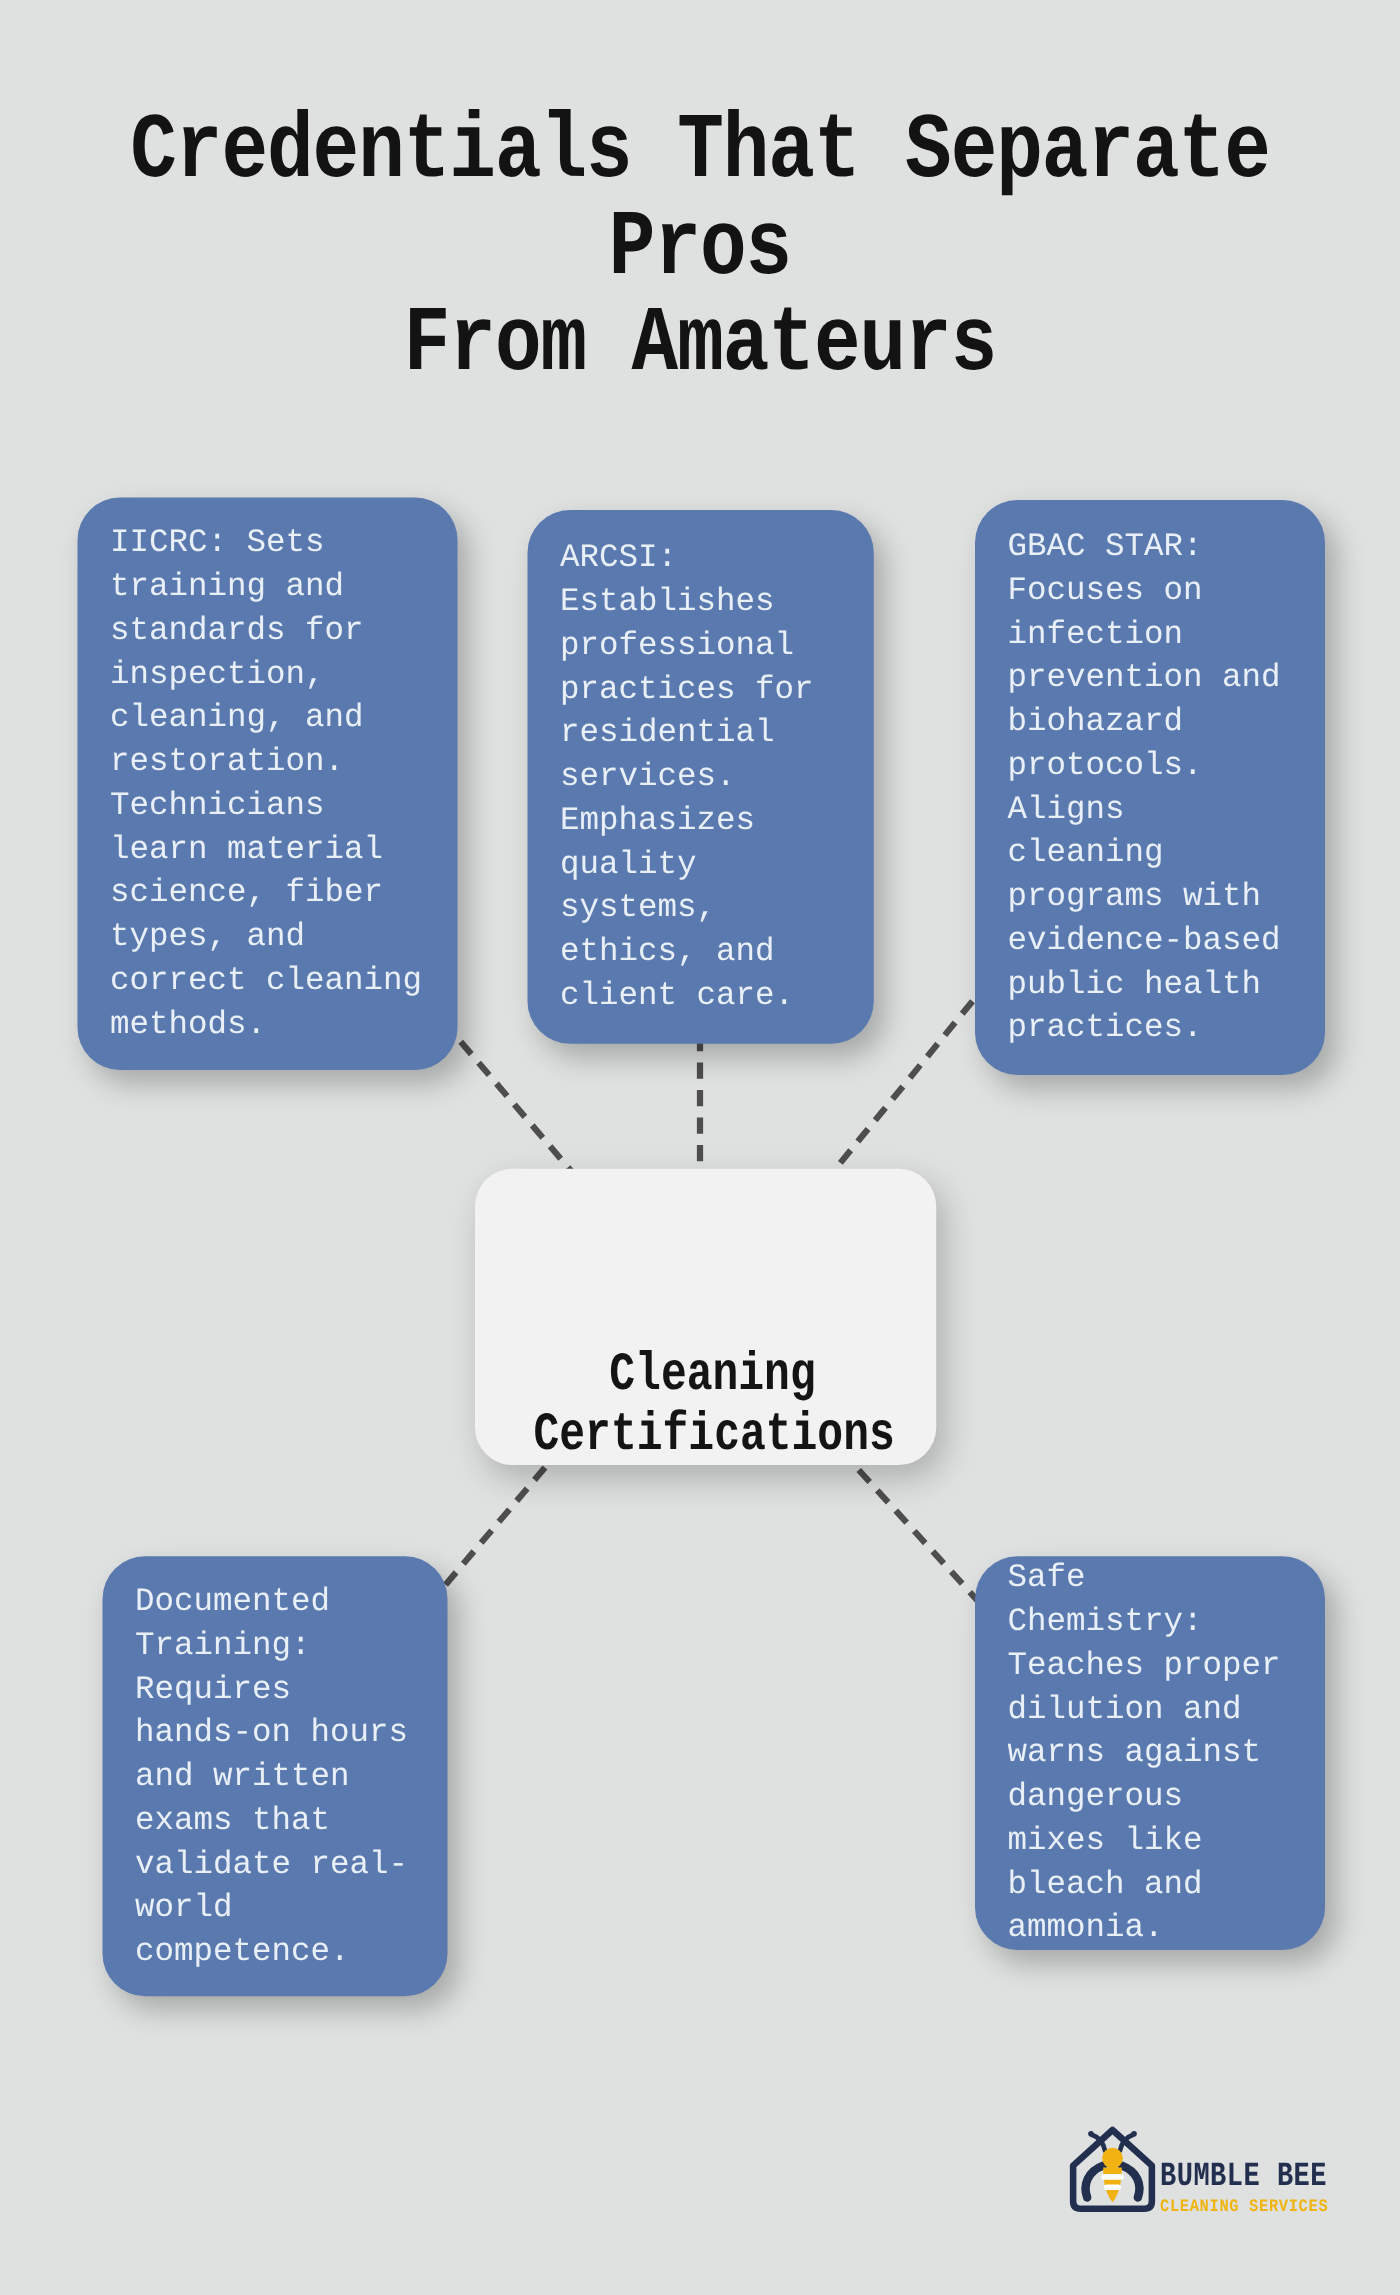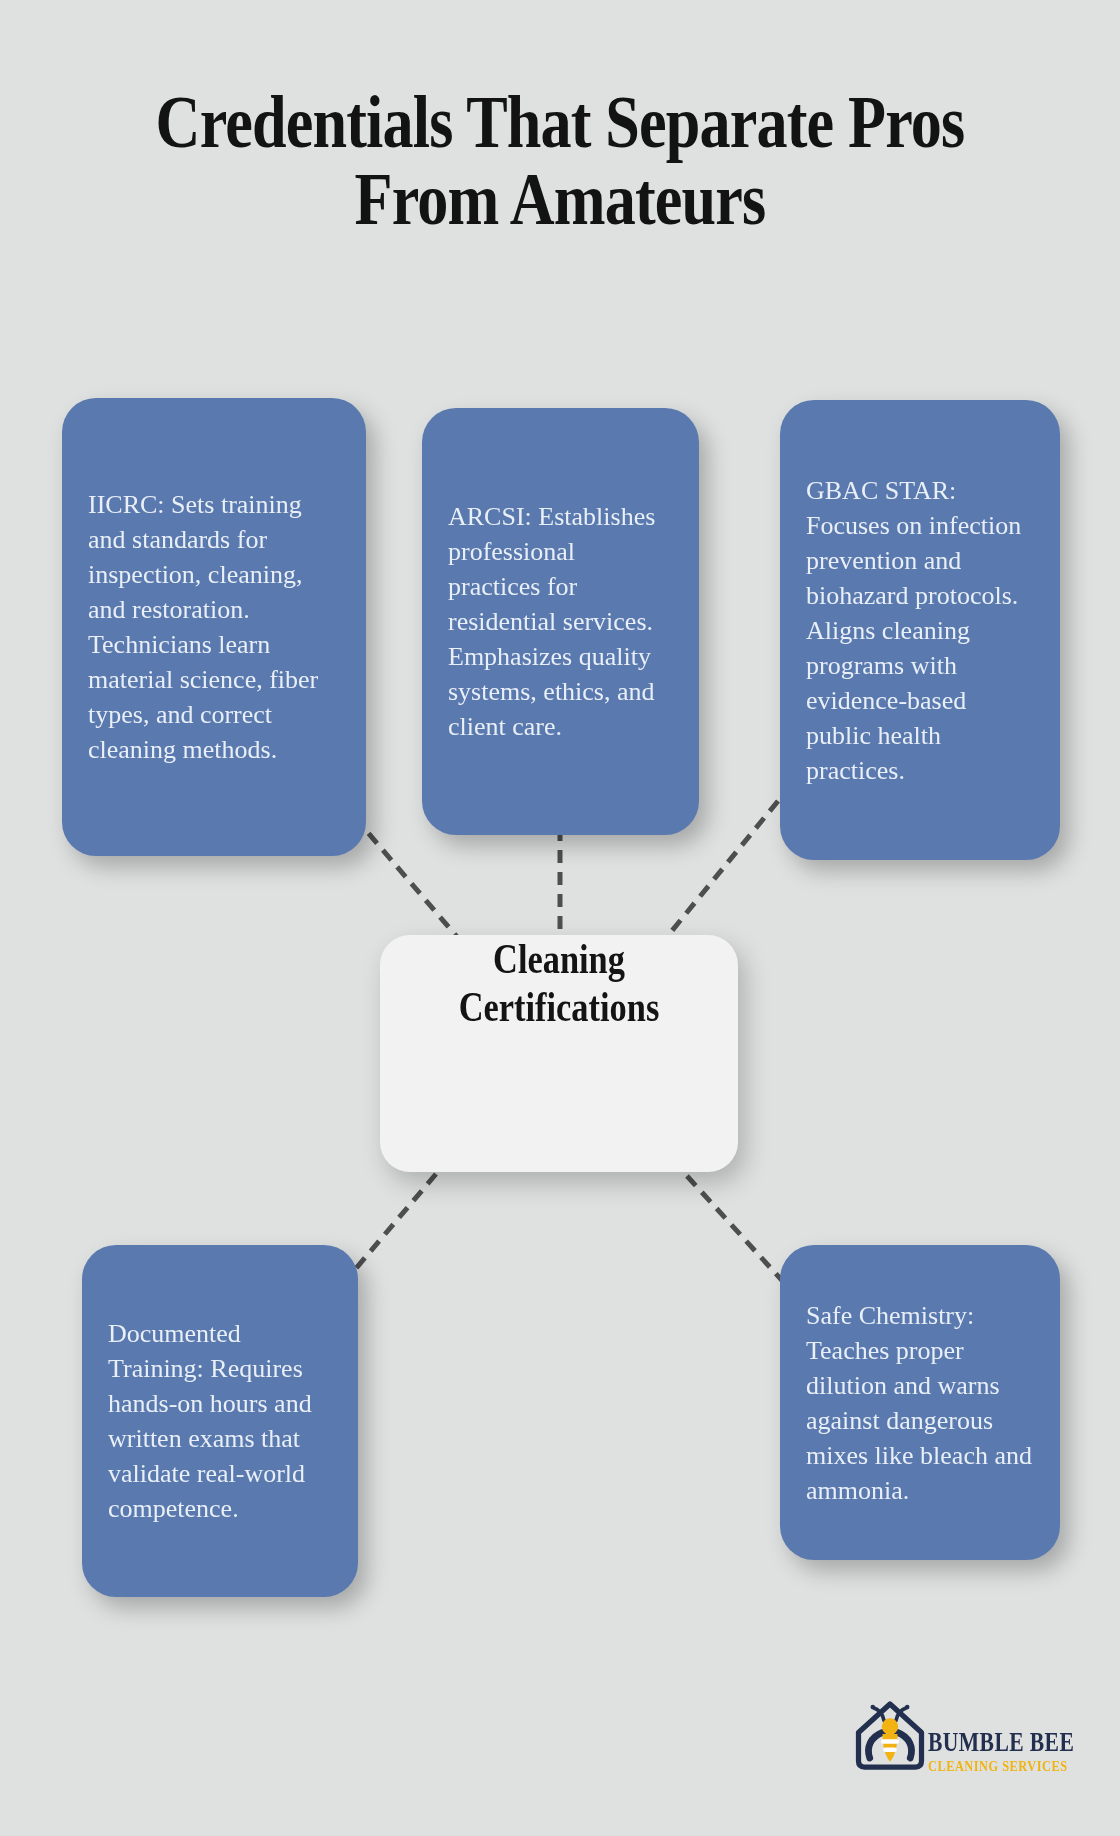--- a/index.html
+++ b/index.html
@@ -2,21 +2,21 @@
 <html><head>
 <meta charset="utf-8">
 <style>
   html, body { margin: 0; padding: 0; background: #c9cbcb; }
   .canvas {
     position: relative;
     width: 1120px;
     height: 1836px;
     background: #dfe1e1;
     overflow: hidden;
-    font-family: Liberation Serif, serif;
+    font-family: Liberation Mono, monospace;
   }
 
   
   .title {
     position: absolute;
     top: 84px;
     left: 0;
     width: 1120px;
     text-align: center;
     font-weight: bold;
@@ -50,23 +50,24 @@
   
   .center-node {
     position: absolute;
     left: 380px;
     top: 935px;
     width: 358px;
     height: 237px;
     background: #f2f2f3;
     border-radius: 30px;
     display: flex;
-    align-items: flex-start;
+    align-items: flex-end;
     justify-content: center;
     box-shadow: 7px 11px 26px rgba(0,0,0,0.22);
+    padding-left: 11px;
   }
   .center-label {
     width: 100%;
     text-align: center;
     font-weight: bold;
     font-size: 43px;
     line-height: 48px;
     color: #141414;
     transform: scaleX(0.8);
   }

